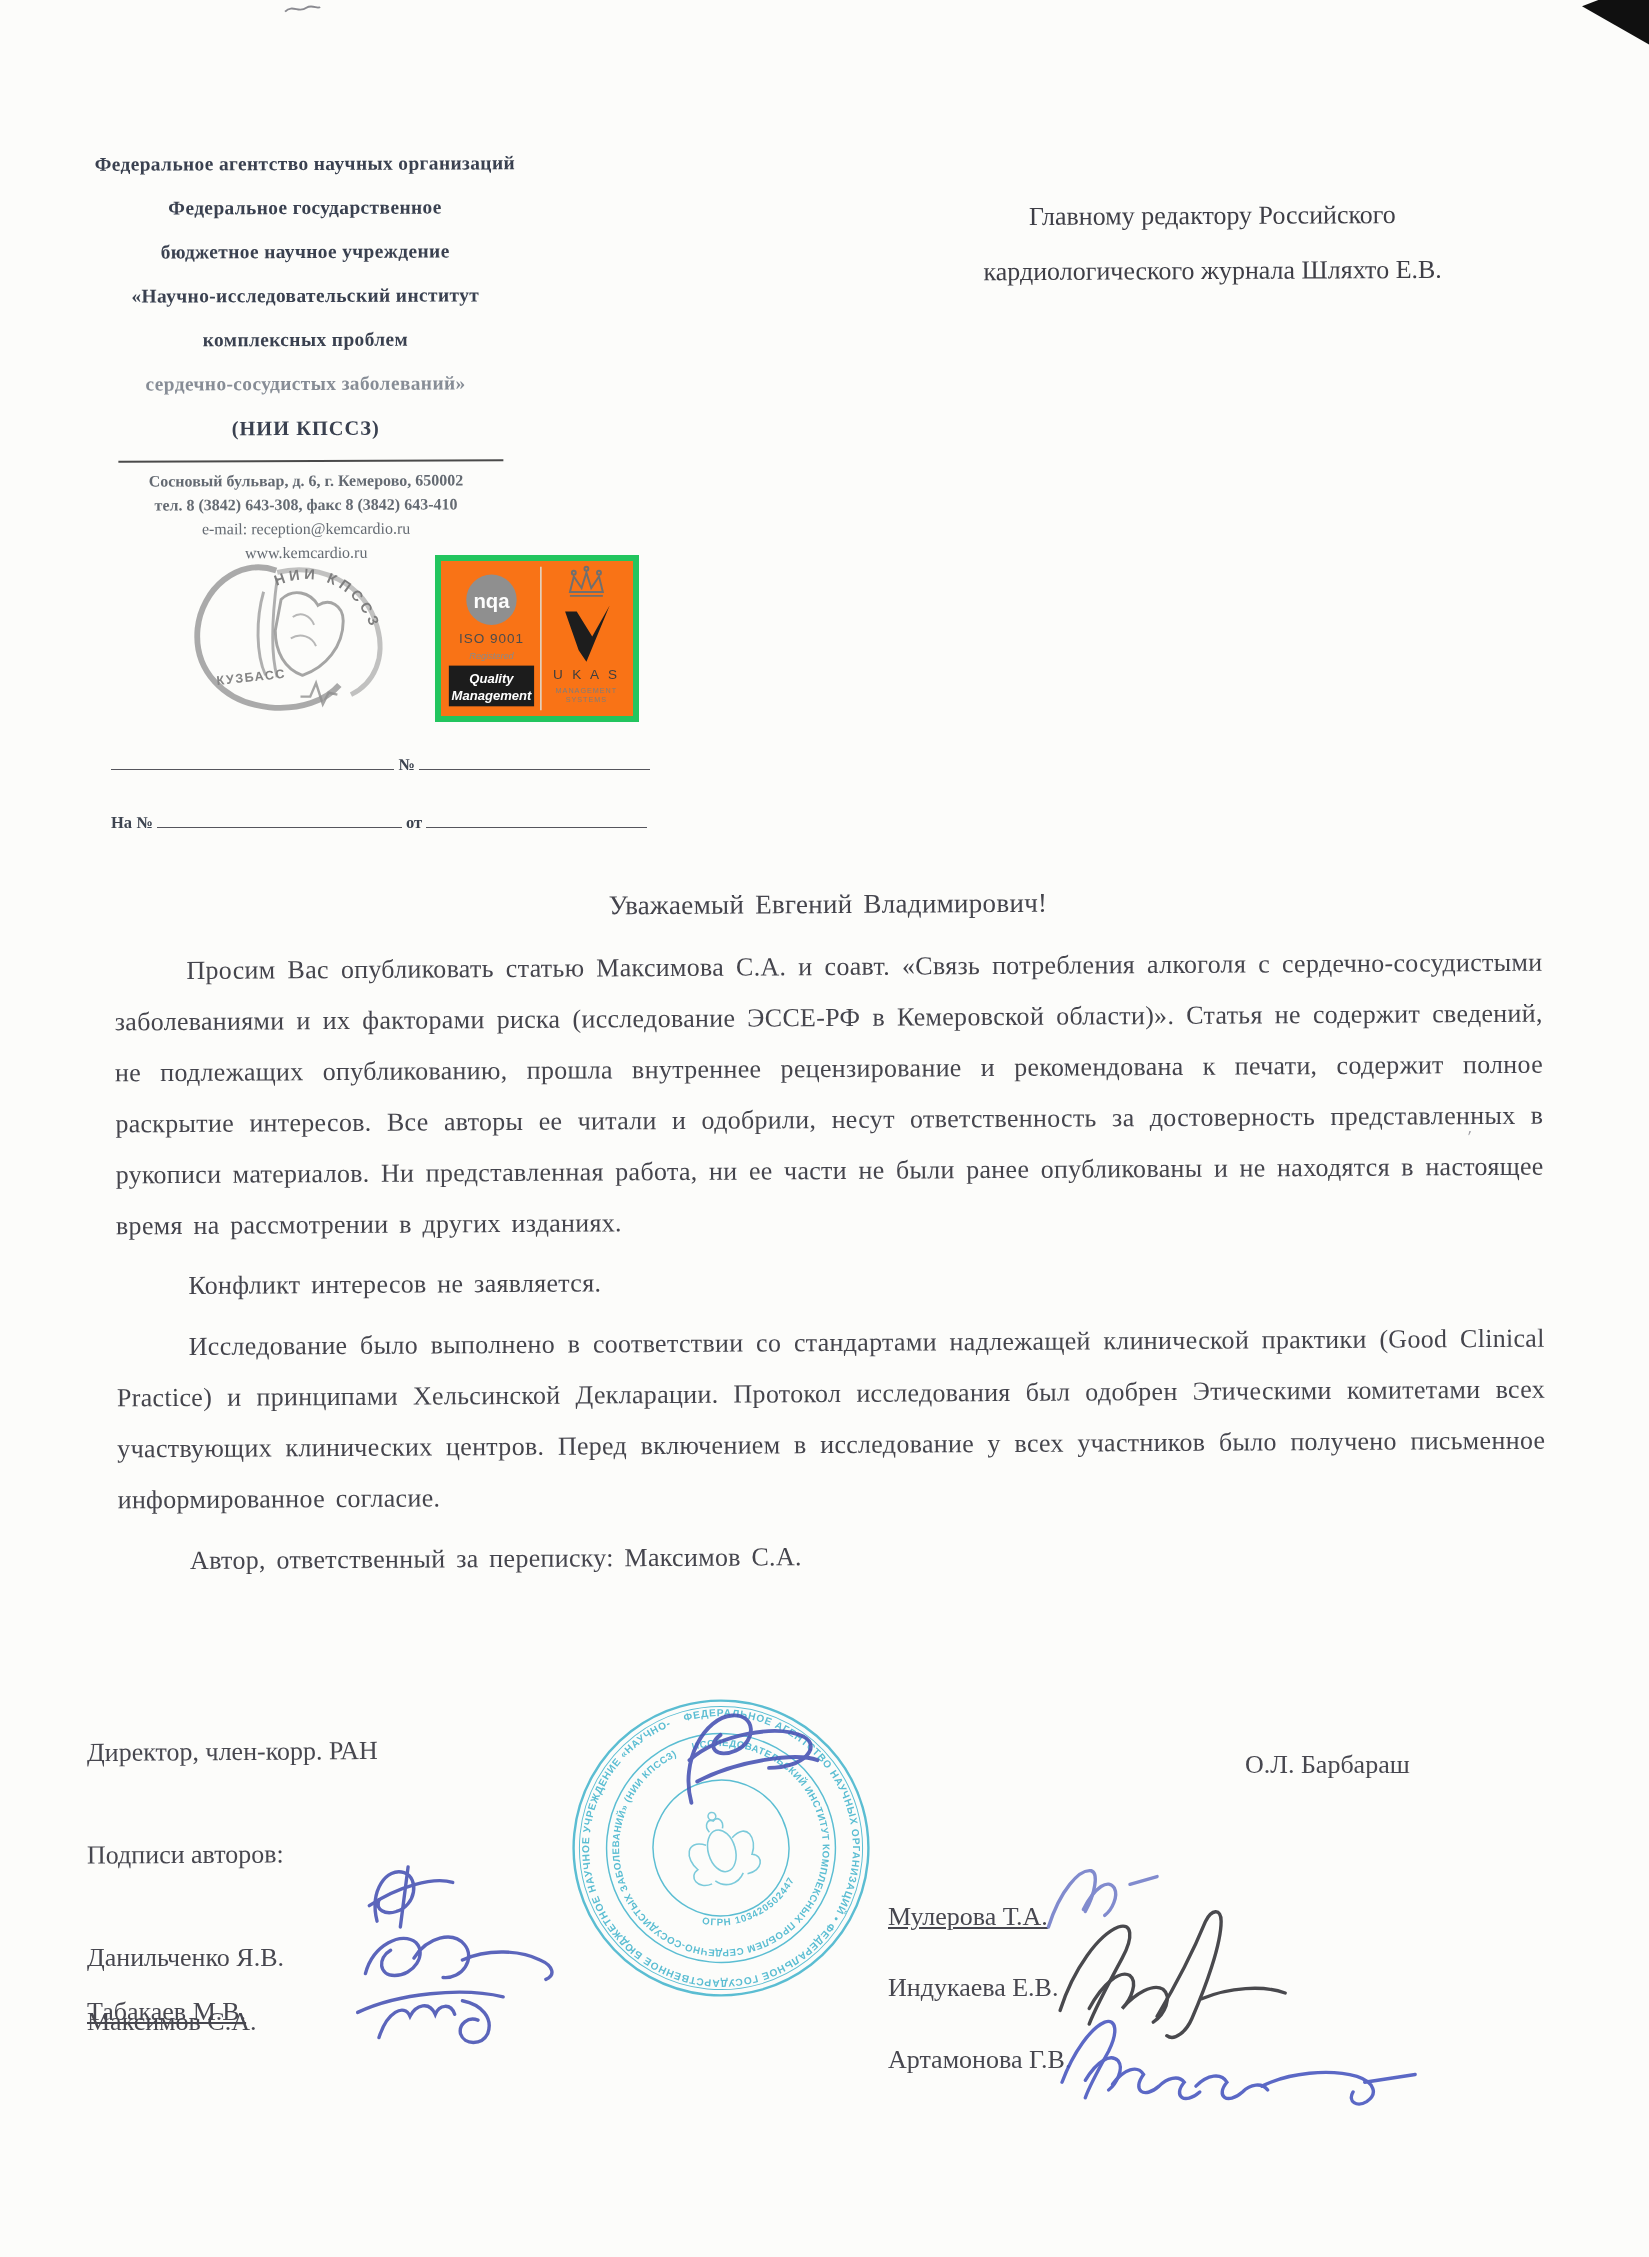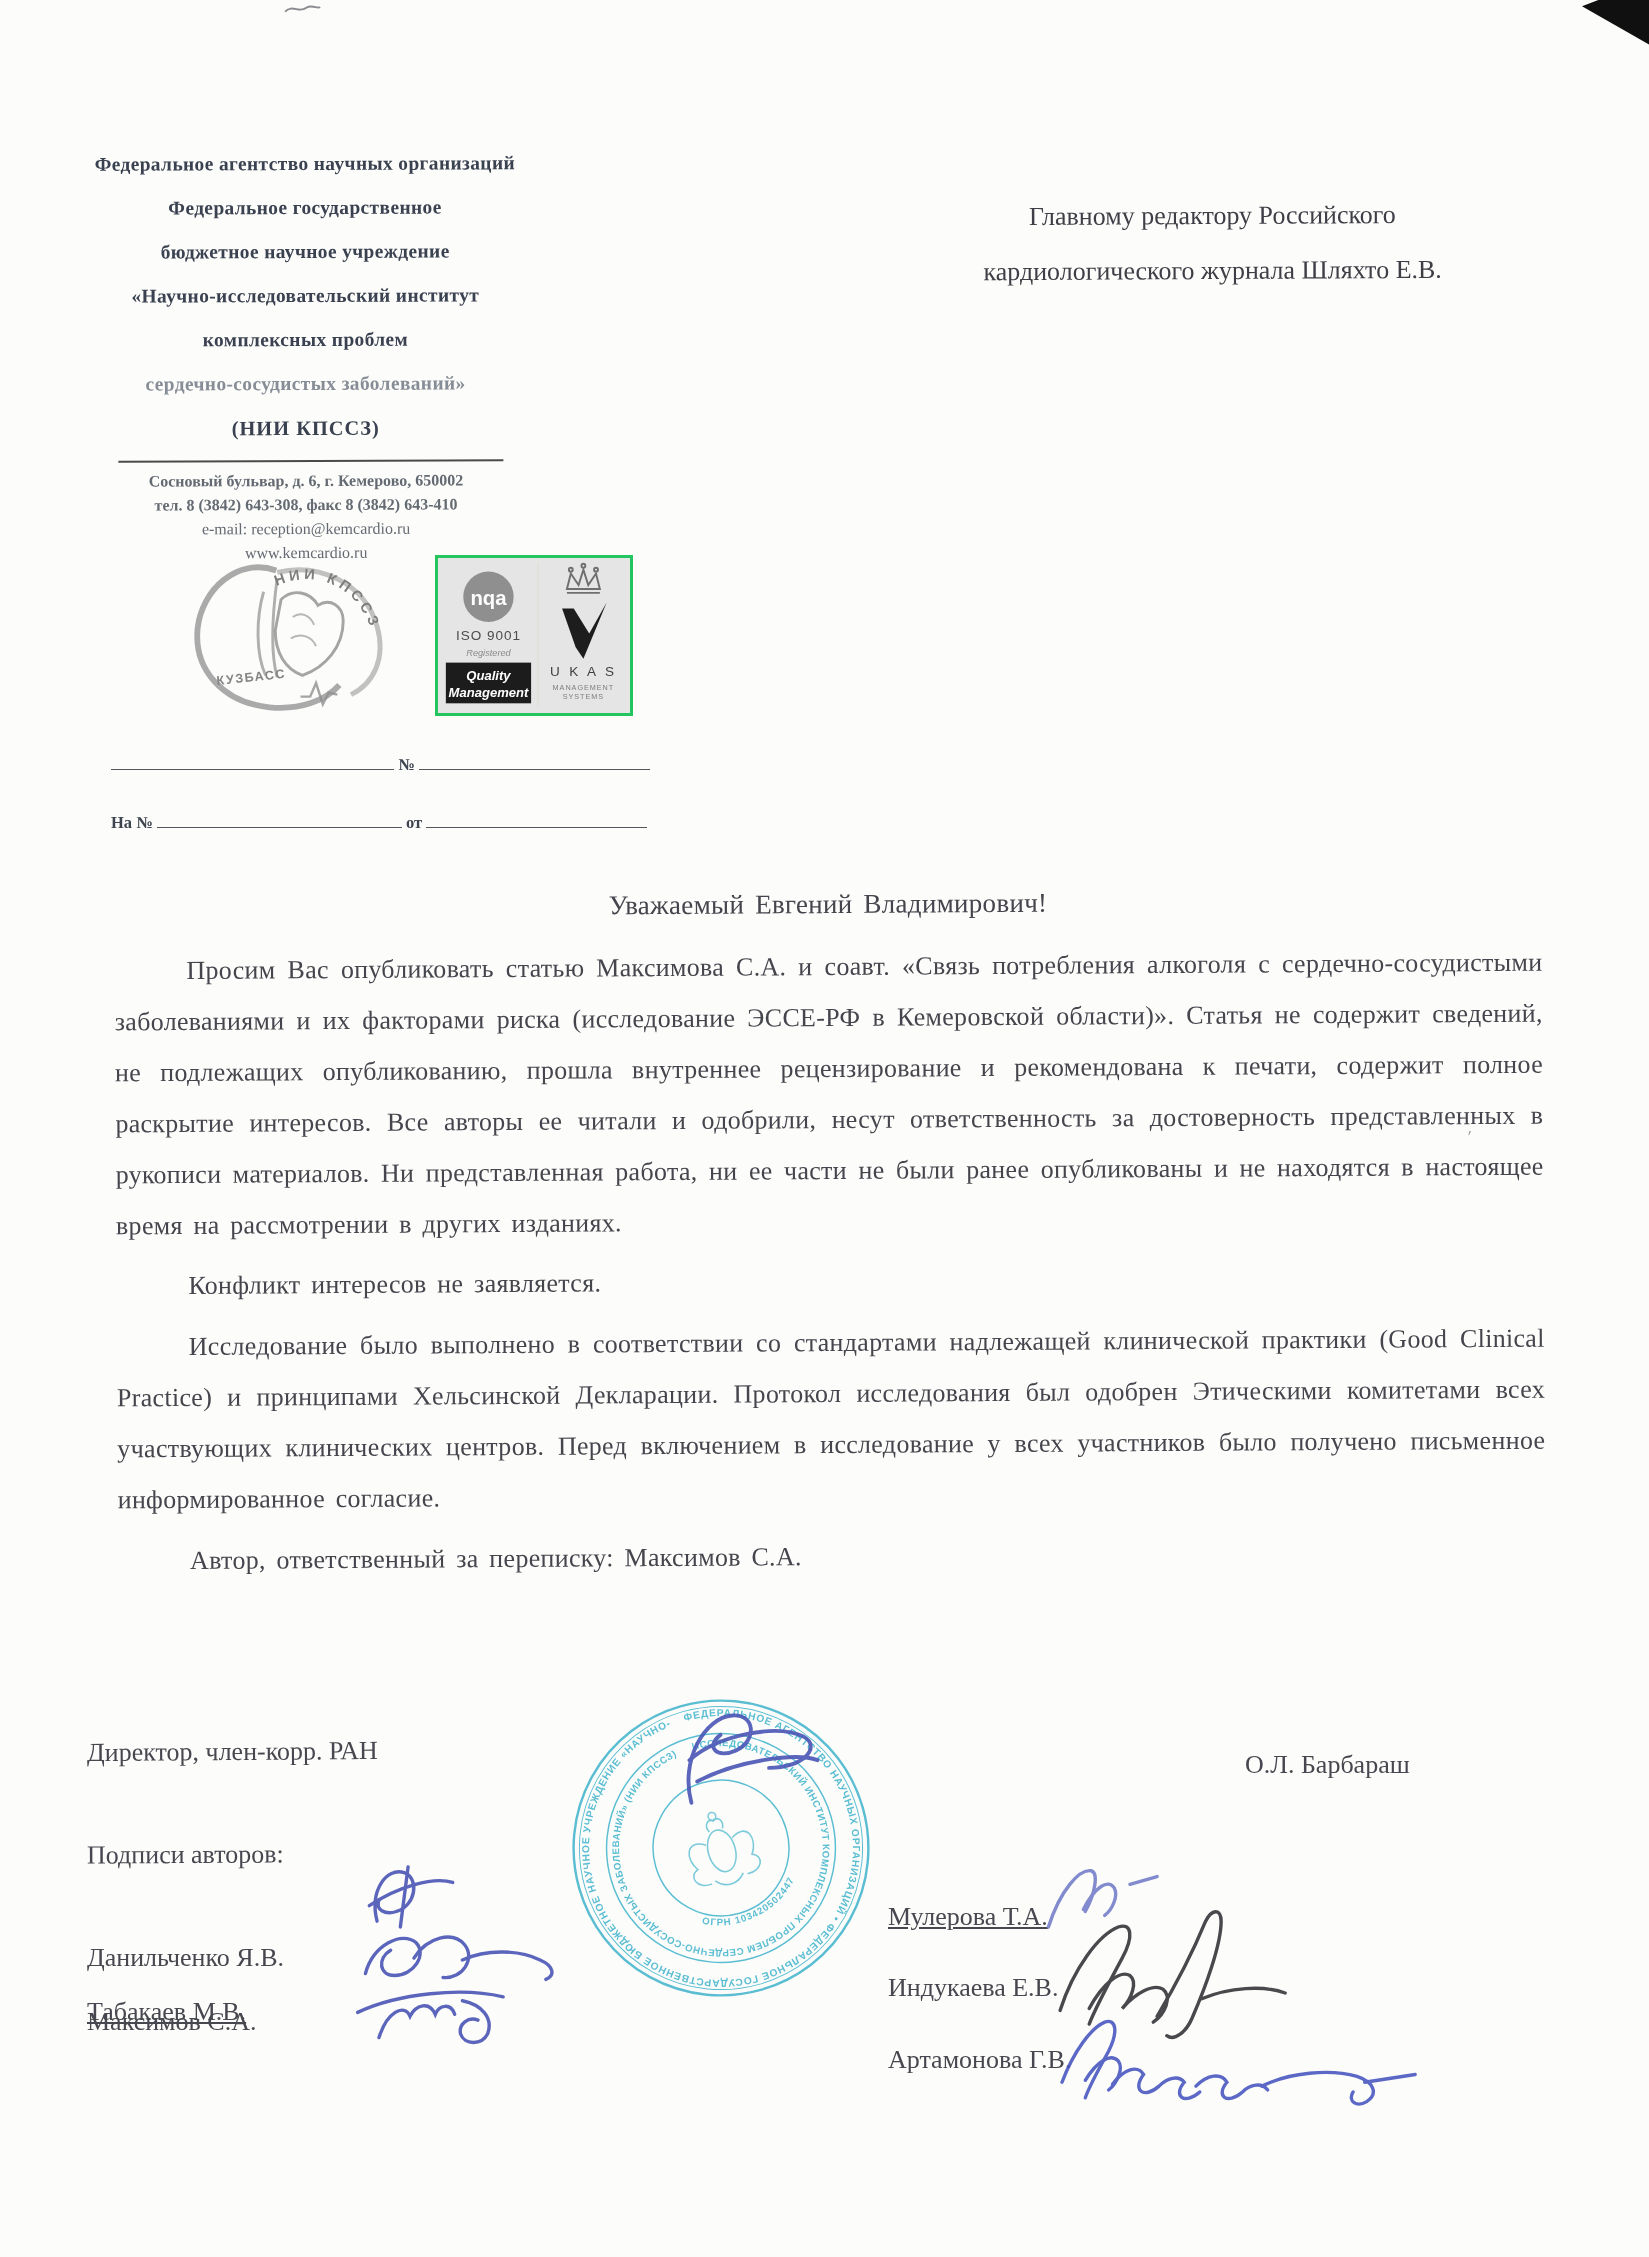--- a/index.html
+++ b/index.html
@@ -20,22 +20,22 @@
   .lh-line.faint{color:#878d96;font-weight:bold;}
   .lh-line.abbr{font-size:20.4px;letter-spacing:1px;}
   .lh-rule{margin:9.7px 19.4px 7.8px 29px;border-bottom:2.4px solid #4a4a4a;}
   .lh-addr{font-size:16px;line-height:24px;color:#646a72;font-weight:bold;}
   .lh-addr.plain{font-weight:normal;}
   
   .addressee{position:absolute;left:873px;top:188px;width:679px;text-align:center;
     font-size:26px;line-height:55px;color:#3e3e46;transform:rotate(-0.3deg);}
   
   .inst-logo{position:absolute;left:184px;top:549px;}
-  .badges{position:absolute;left:435px;top:555px;width:192px;height:155px;background:#e5e5e5;
-    border:3px solid #22c55e;}
+  .badges{position:absolute;left:435px;top:555px;width:192px;height:155px;background:#f97316;
+    border:6px solid #22c55e;}
   
   .ref{position:absolute;left:111px;font-weight:bold;font-size:16.5px;color:#3d4450;white-space:nowrap;}
   .ref .ln{display:inline-block;border-bottom:1.7px solid #55555c;height:13.6px;vertical-align:baseline;}
   .ref-row1{top:755px;}
   .ref-row2{top:813px;}
   
   .body-text{position:absolute;left:116px;top:879px;width:1428px;transform:rotate(-0.35deg);
     font-size:26px;line-height:51px;color:#45454d;letter-spacing:0.3px;word-spacing:3.9px;}
   .salutation{text-align:center;font-size:27px;margin:0 0 10.7px 0;}
   .body-text p{margin:0;text-align:justify;text-indent:72px;}

